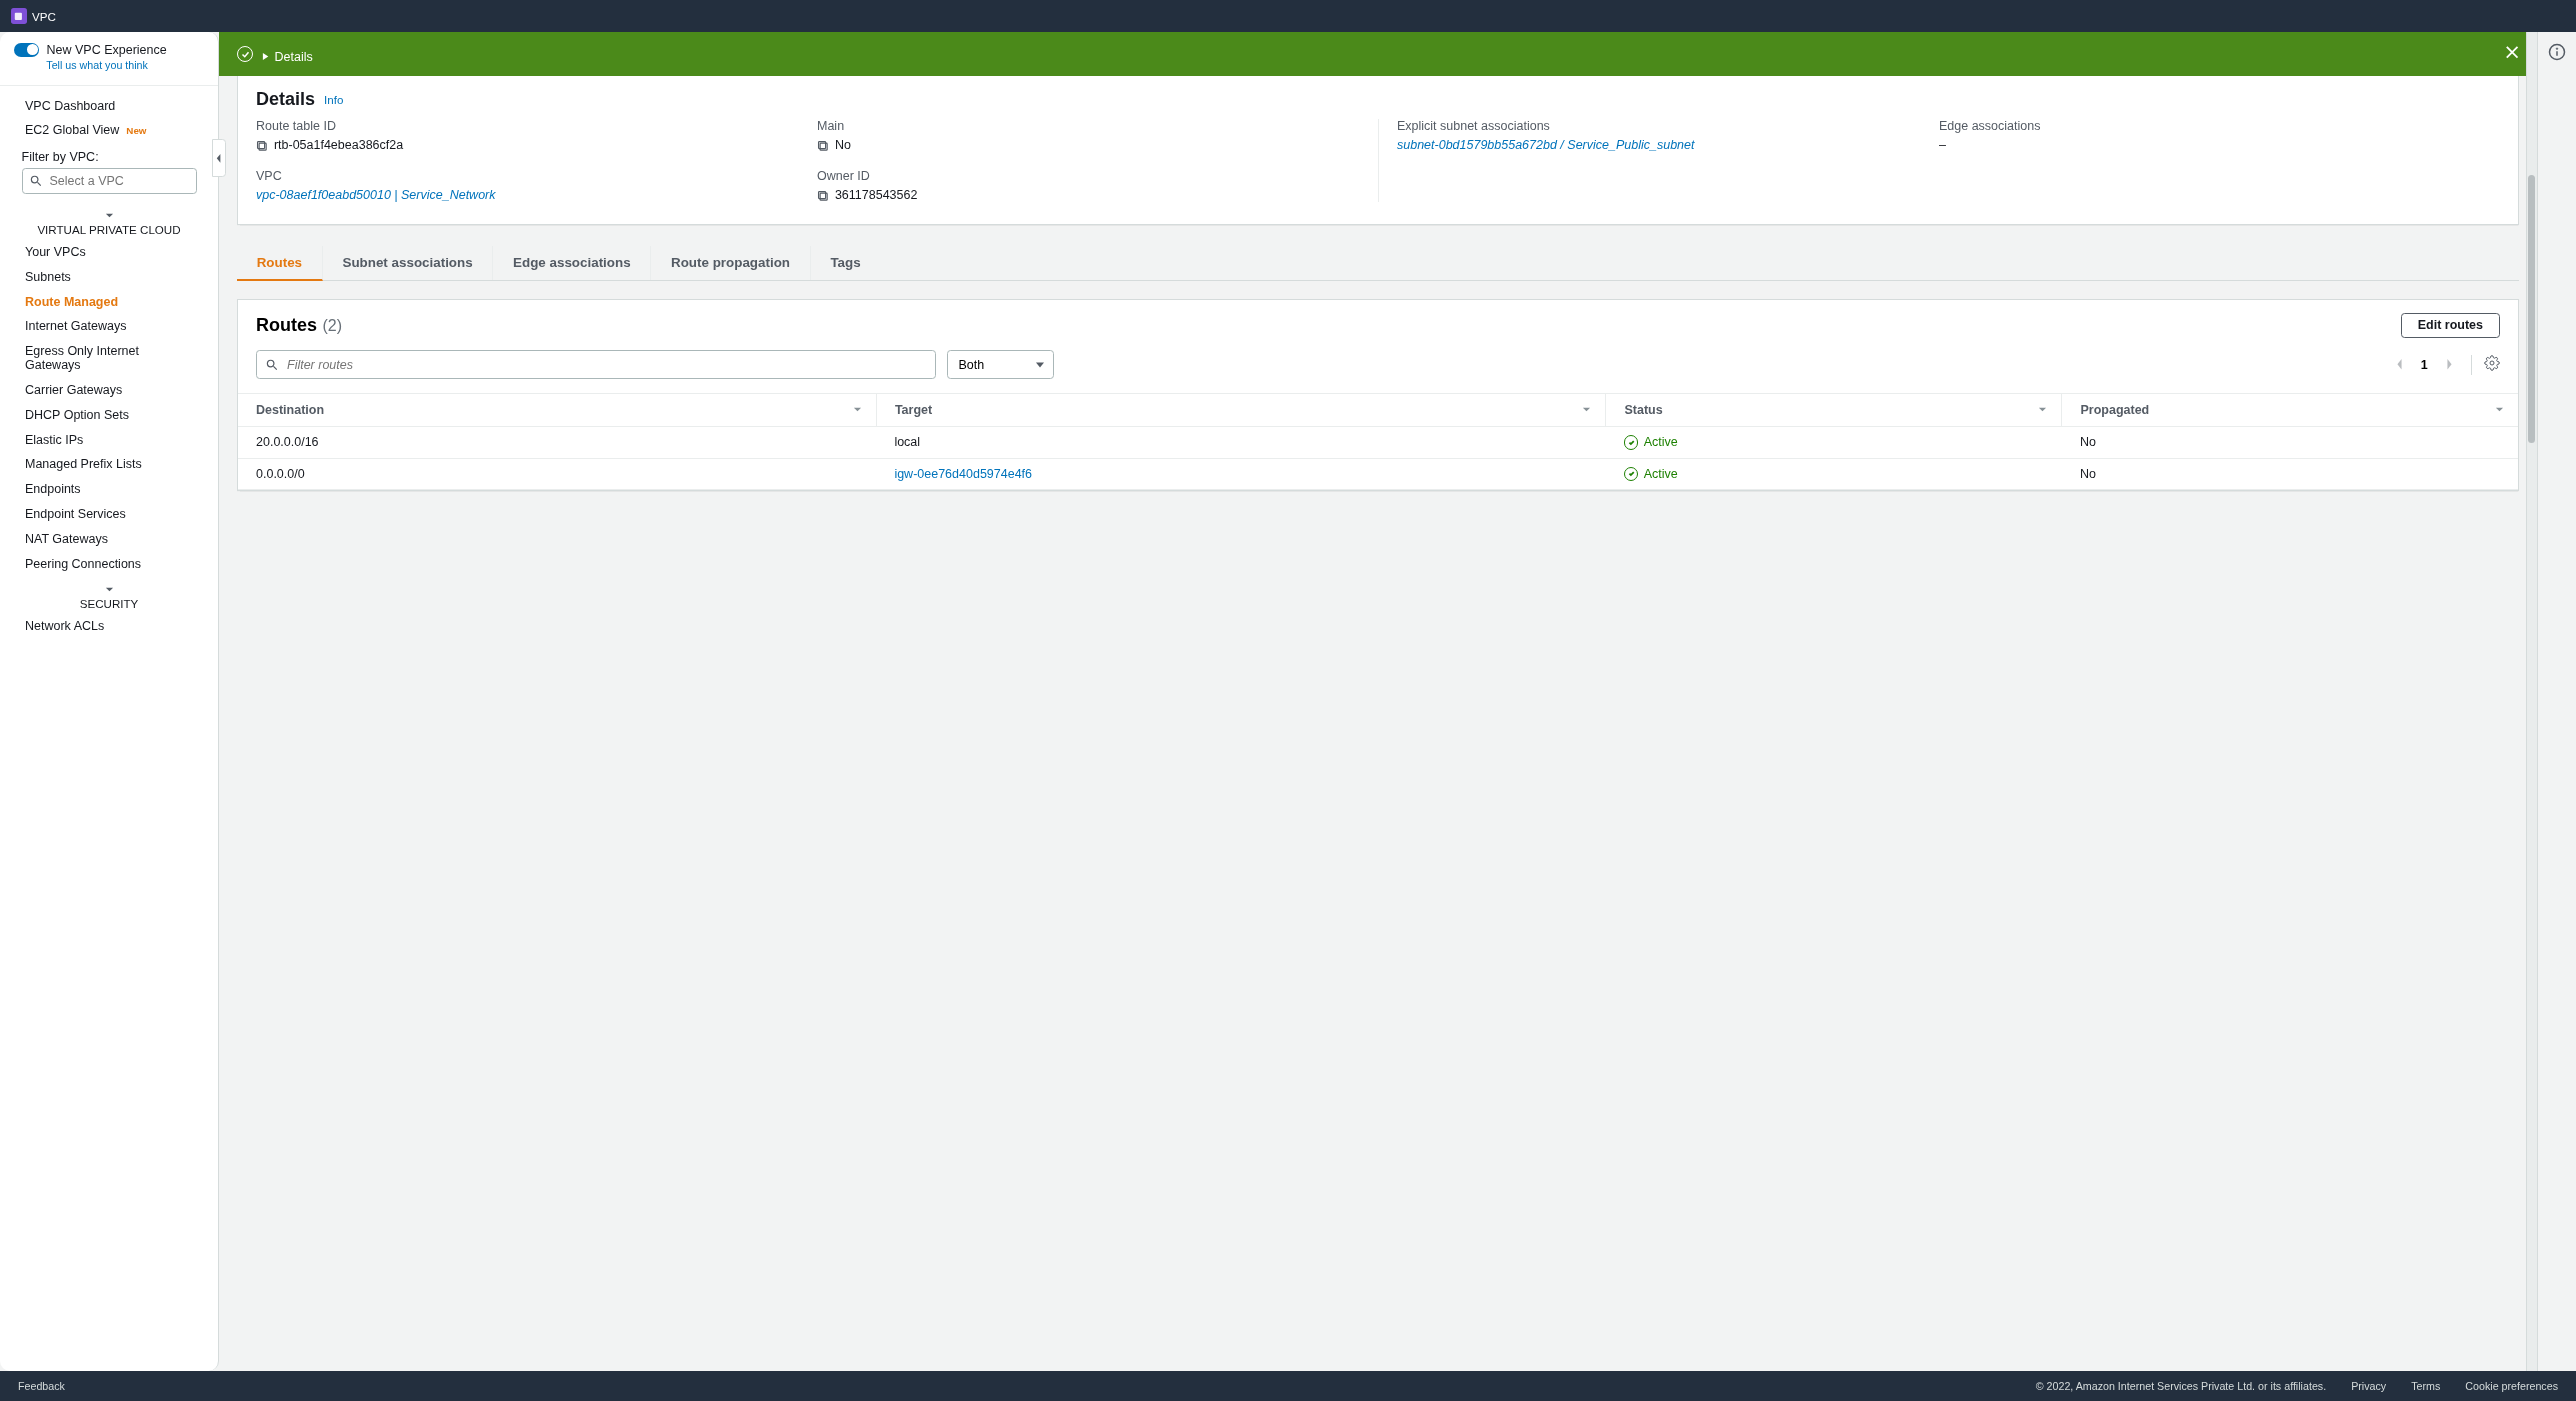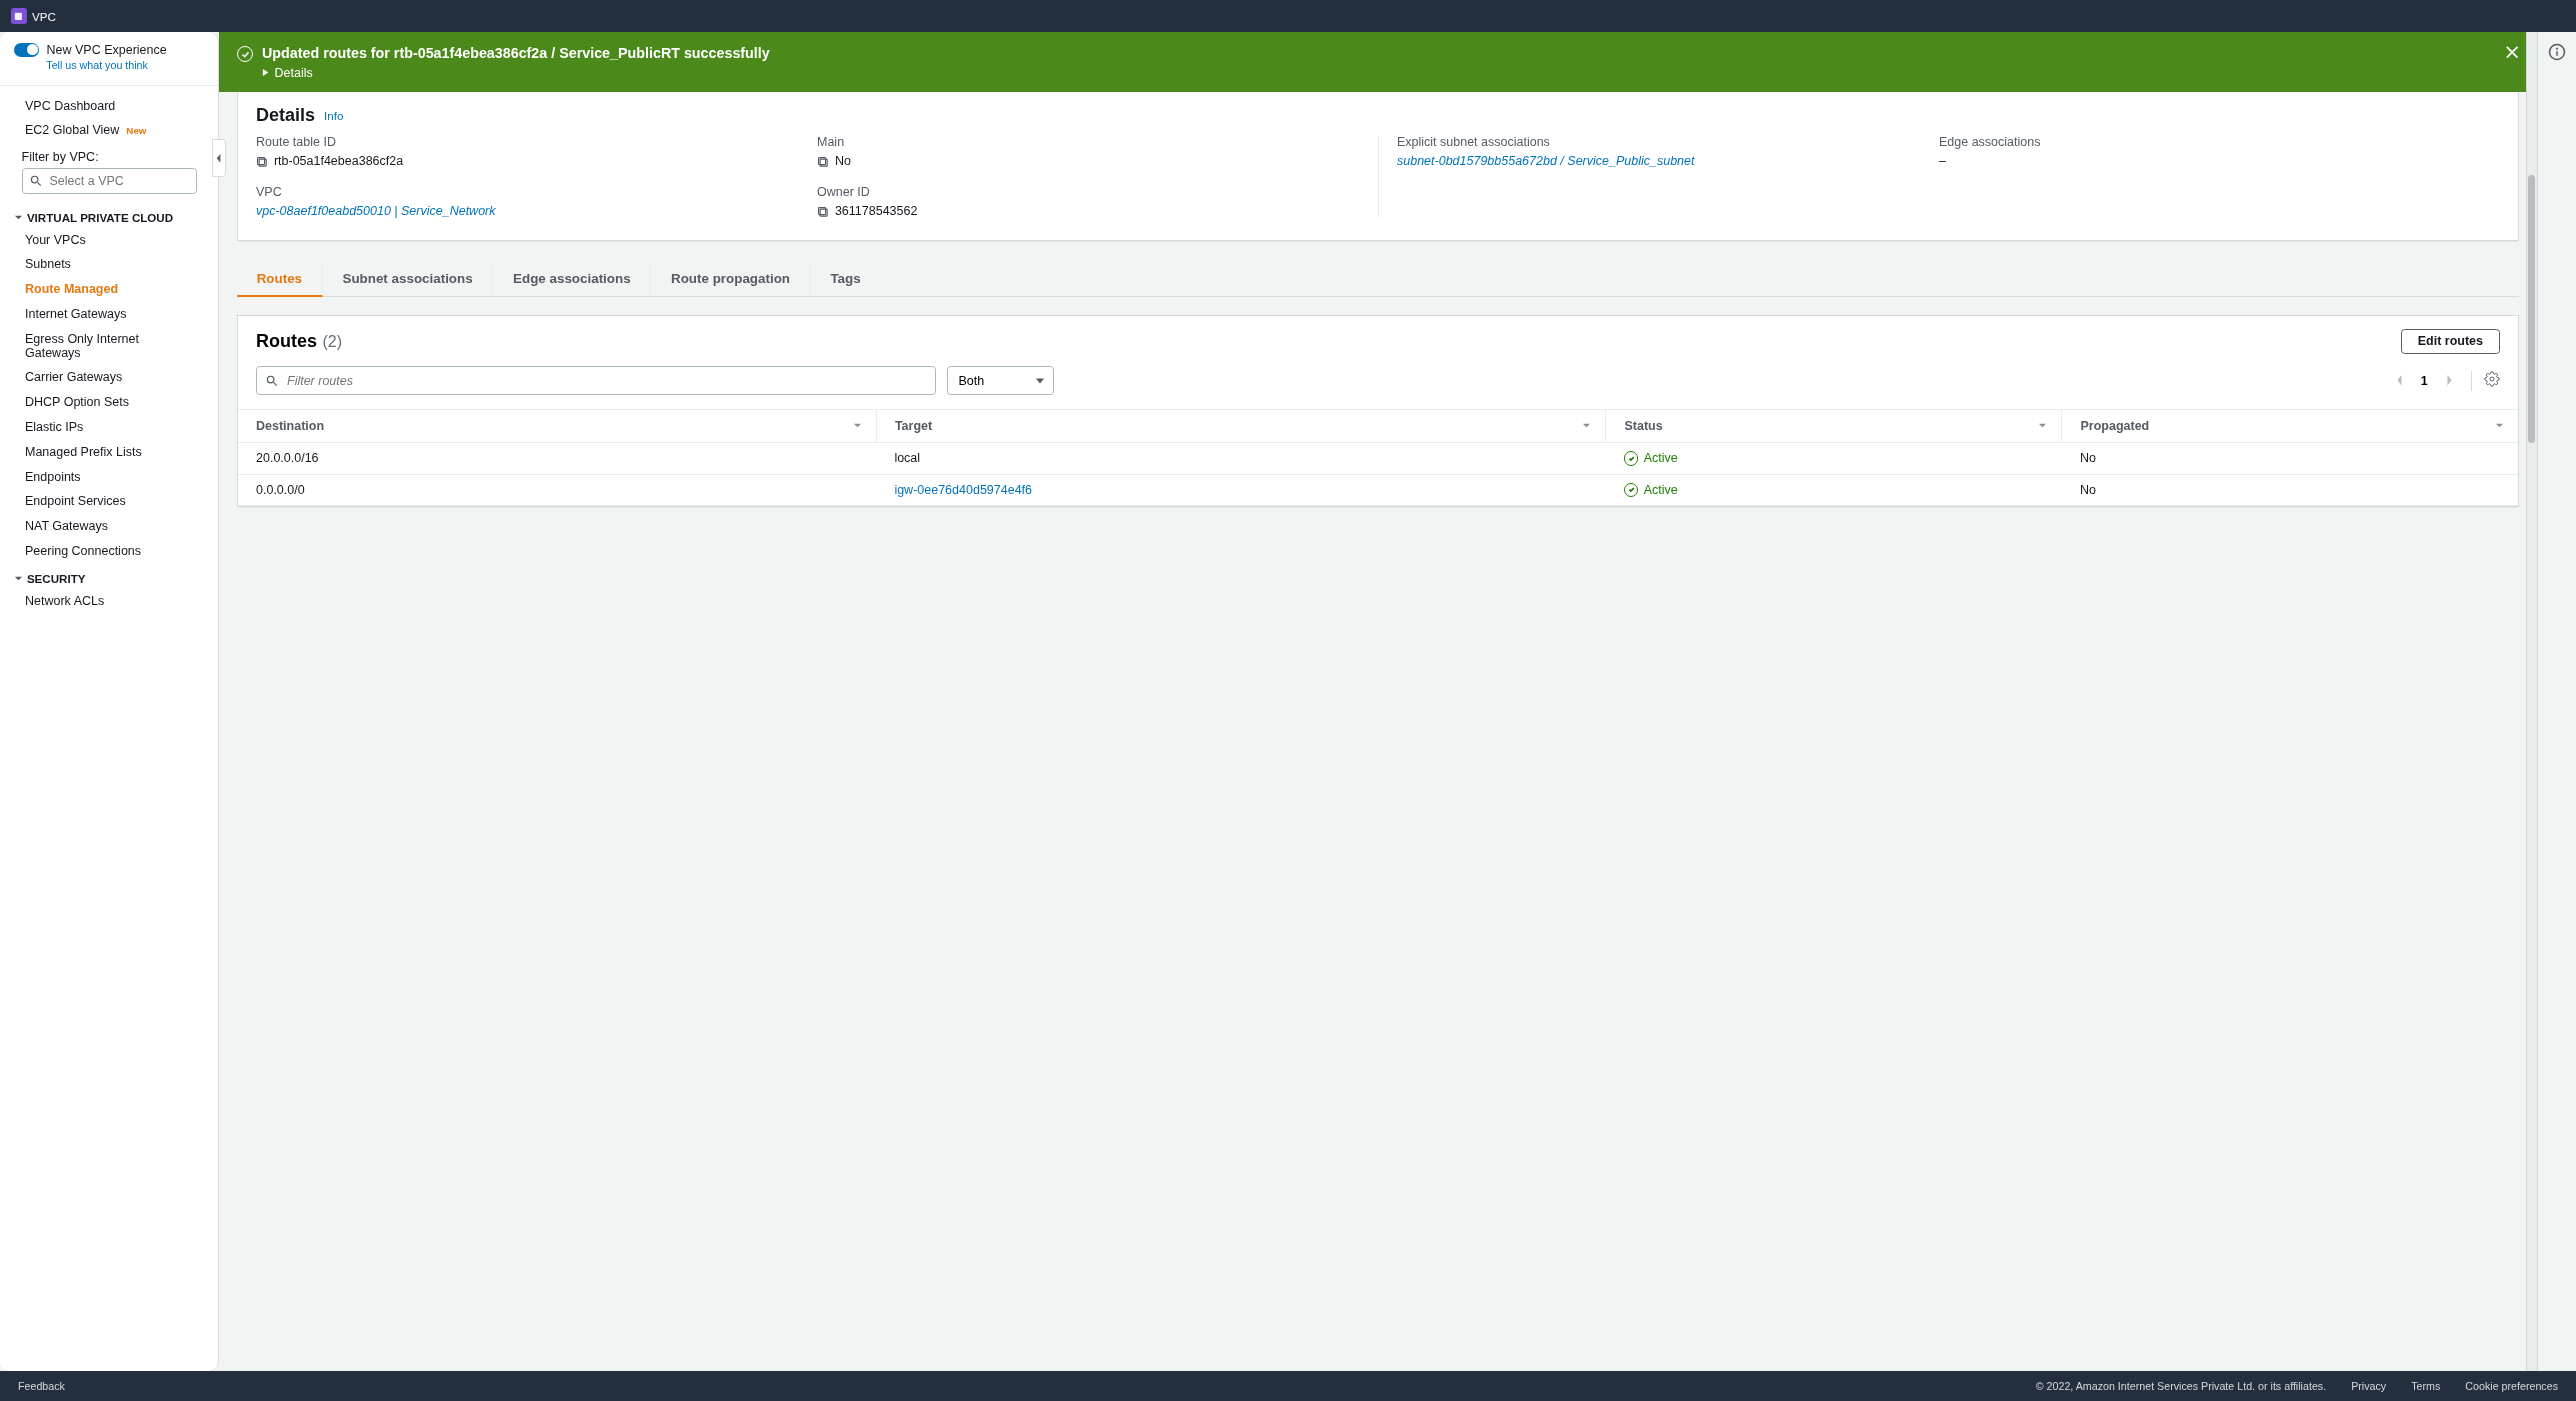--- a/index.html
+++ b/index.html
@@ -23,21 +23,21 @@
     .exp-sub { font-size: 10.7px; color:#0073bb; margin-top:1.8px; margin-left: 32px; }
     .sidebar-divider { height:0.9px; background:#eaeded; margin: 7.2px 0 0; }
     .sidebar-section { padding: 7.2px 0; }
     .nav-link { display:block; padding: 5.4px 21.5px 5.4px 25px; font-size: 12.5px; color:#16191f; cursor: pointer; }
     .nav-link.active { color:#e47911; font-weight:700; }
     .nav-link .new-badge { font-size: 9.8px; color:#e47911; font-weight:700; margin-left:3.6px; }
     .filter-label { padding: 7.2px 21.5px 3.6px; font-size:12.5px; color:#16191f; }
     .vpc-filter { margin: 0 21.5px 7.2px; position:relative; }
     .vpc-filter input { width:100%; padding: 5.4px 9px 5.4px 27px; border:0.9px solid #aab7b8; border-radius:3.6px; font-size:12.5px; }
     .vpc-filter svg { position:absolute; left:7.2px; top:50%; transform:translateY(-50%); width:14.3px; height:14.3px; fill:#545b64; }
-    .section-header { display:flex; align-items:center; gap:3.6px; padding: 9px 14.3px 3.6px; font-size:11.6px; font-weight:700; color:#16191f; }
+    .section-header { display:flex; align-items:center; gap:3.6px; padding: 9px 14.3px 3.6px; font-size:11.6px; font-weight:400; color:#16191f;flex-direction:column; }
     .section-header svg { width:9px; height:9px; fill:#545b64; }
 
     
     .collapse-handle { position:relative; width:0; }
     .collapse-handle .handle { position:absolute; top: 107px; left:-7.2px; width:14.3px; height:38px; background:#fff; border:0.9px solid #d5dbdb; border-radius: 0 3.6px 3.6px 0; display:flex; align-items:center; justify-content:center; cursor:pointer; }
     .collapse-handle .handle svg { width:7.2px; height:10.7px; fill:#545b64; }
 
     
     .main { flex:1; min-width:0; display:flex; position:relative; overflow:hidden; }
     .content-scroll { flex:1; overflow-y:auto; padding: 0; }
@@ -199,21 +199,20 @@
   <div class="main">
     <div class="content-scroll">
 
       <div class="banner">
         <div class="check">
           <svg viewBox="0 0 12 12">
               <polyline points="2,6 5,9 10,3"></polyline>
             </svg>
         </div>
         <div class="banner-body">
-          <div class="banner-title">Updated routes for rtb-05a1f4ebea386cf2a / Service_PublicRT successfully</div>
           <div class="banner-details">
             <svg viewBox="0 0 8 10">
                 <path d="M1 1l6 4-6 4z"></path>
               </svg>
             <span>Details</span>
           </div>
         </div>
         <div class="banner-close">
           <svg viewBox="0 0 16 16">
               <line x1="2" y1="2" x2="14" y2="14"></line>

